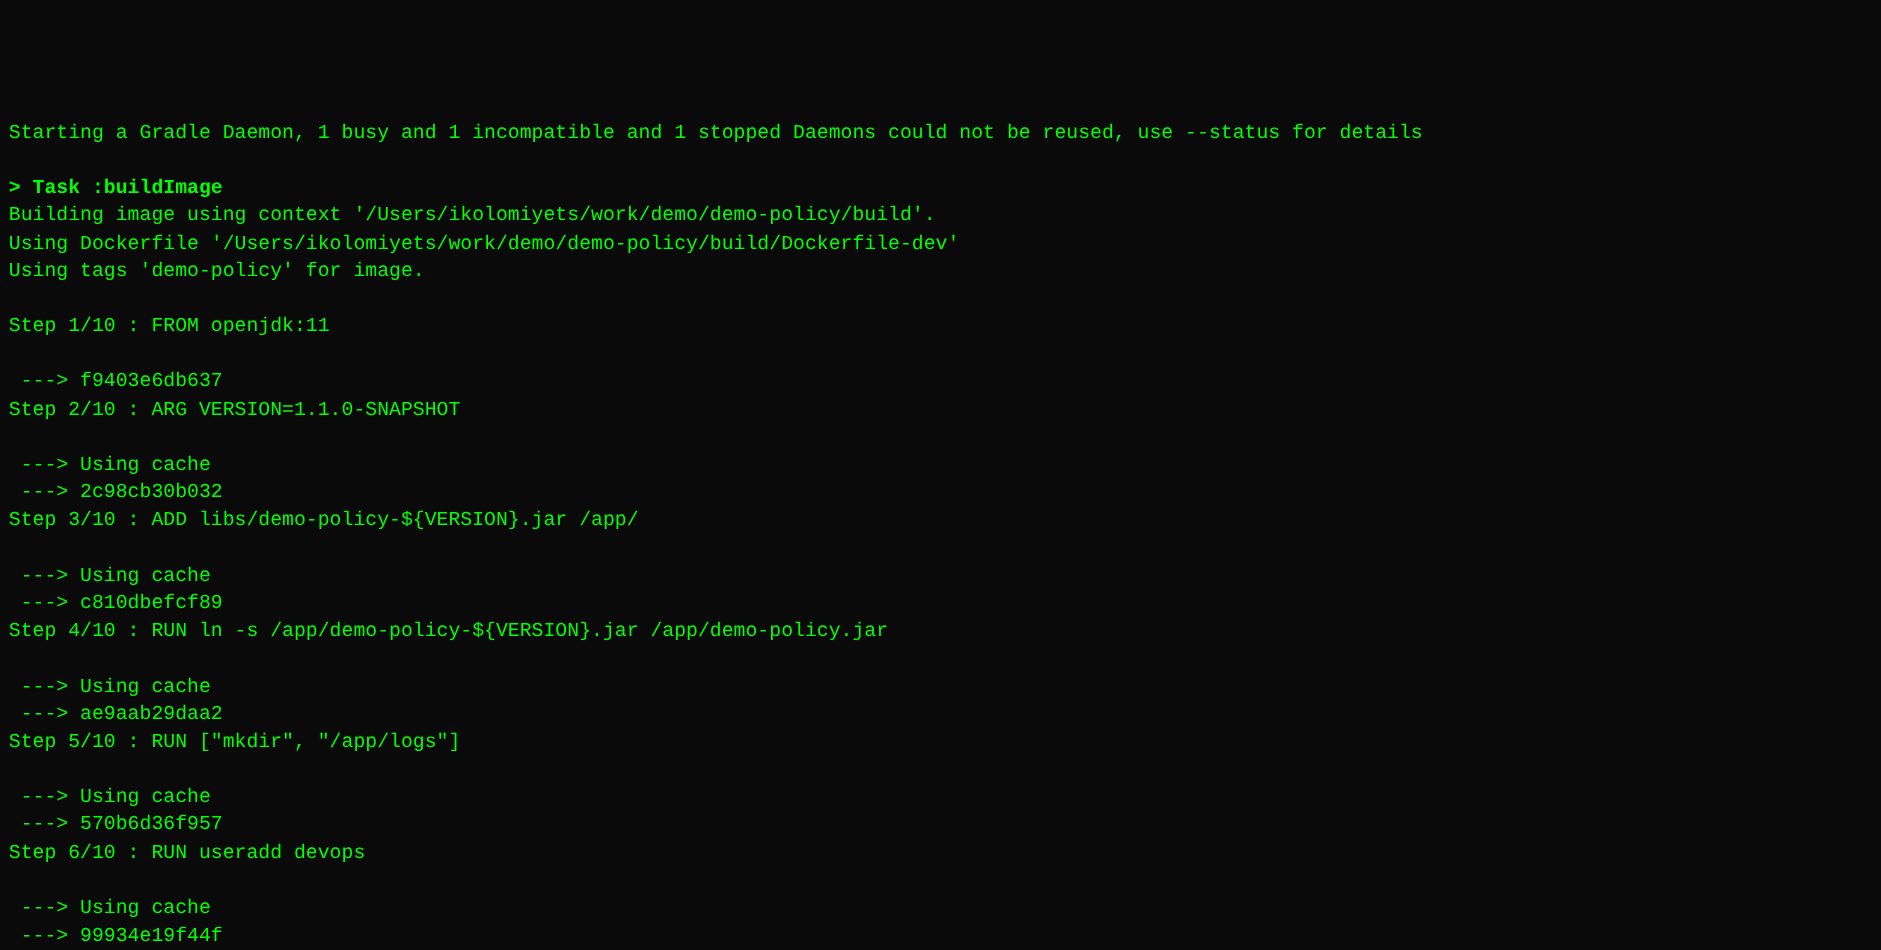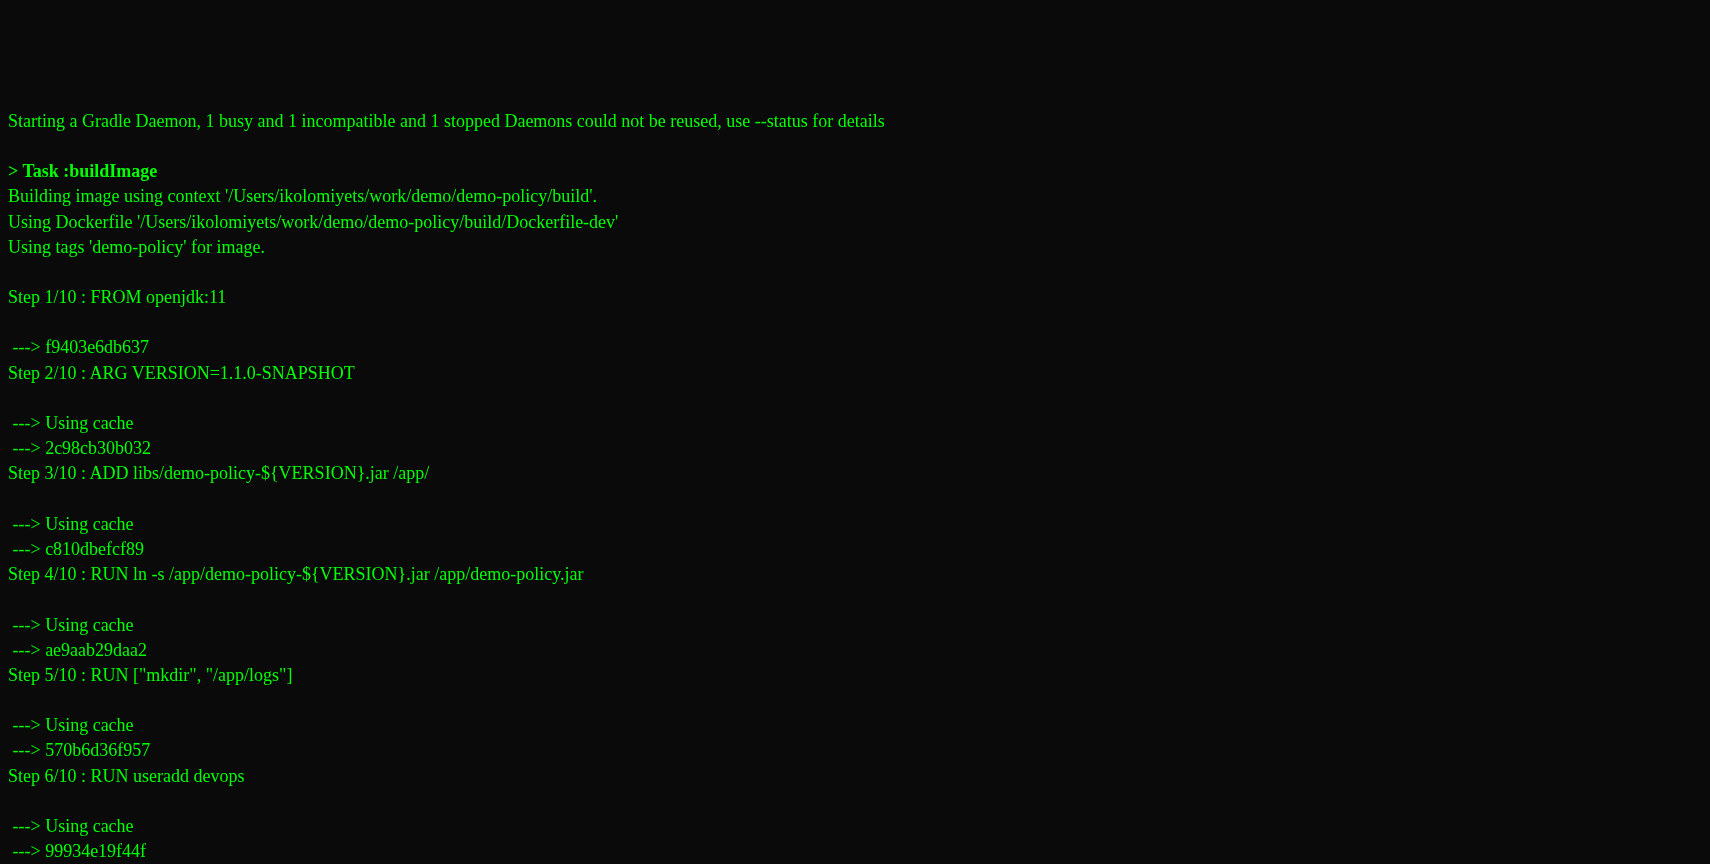--- a/index.html
+++ b/index.html
@@ -1,19 +1,18 @@
 <!DOCTYPE html>
 <html><head>
   <meta charset="utf-8">
   <style>
     * {
       margin: 0;
       padding: 0;
       box-sizing: border-box;
-      font-family: Liberation Serif, serif;
     }
     body {
       background-color: #0a0a0a;
       color: #00ff00;
       font-family: "Menlo", "Monaco", "Consolas", "Courier New", monospace;
       font-size: 18px;
       line-height: 1.4;
       padding: 8px;
       white-space: pre;
       overflow-x: auto;

